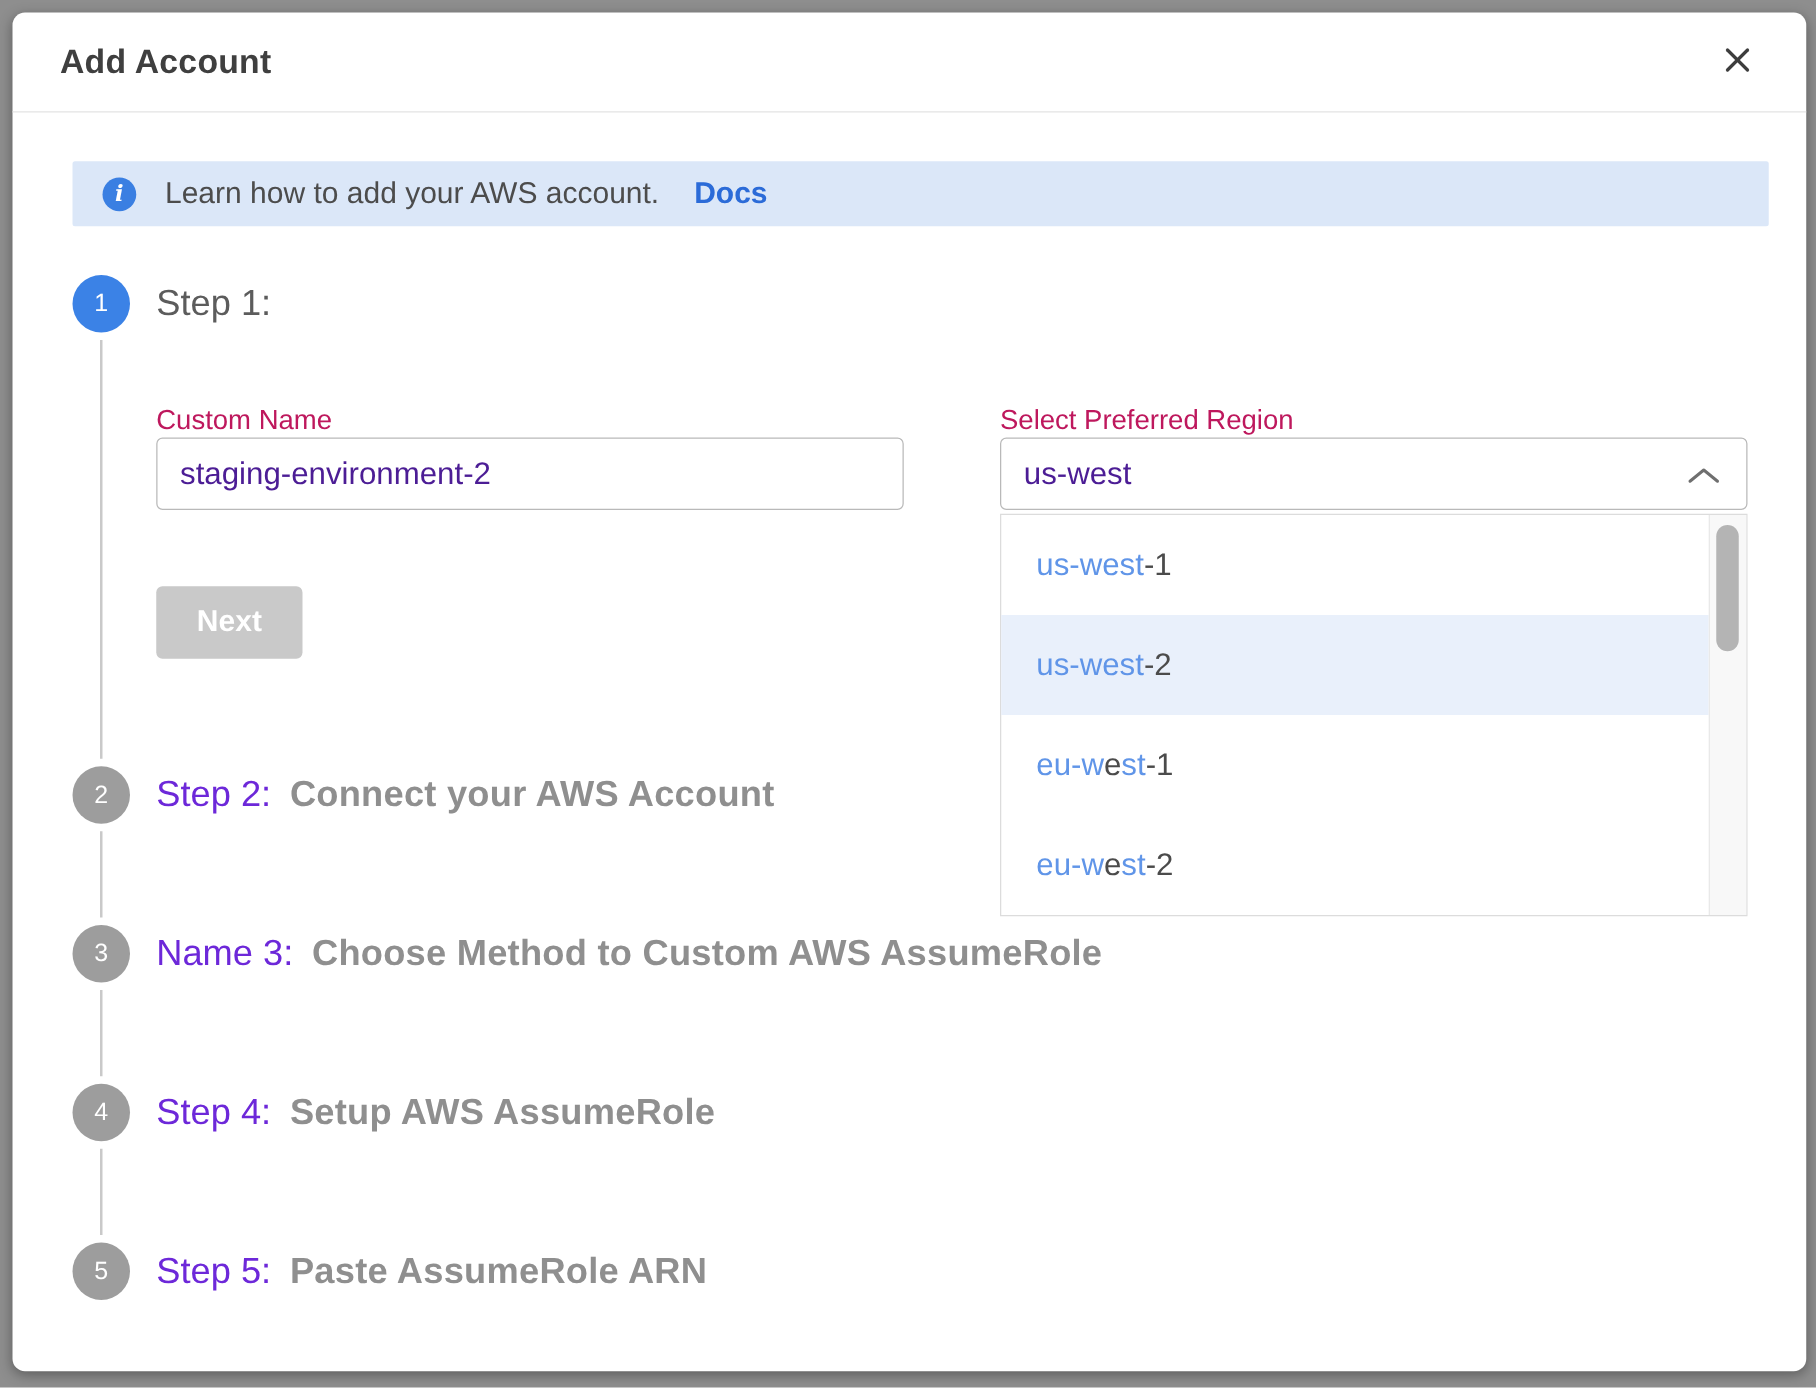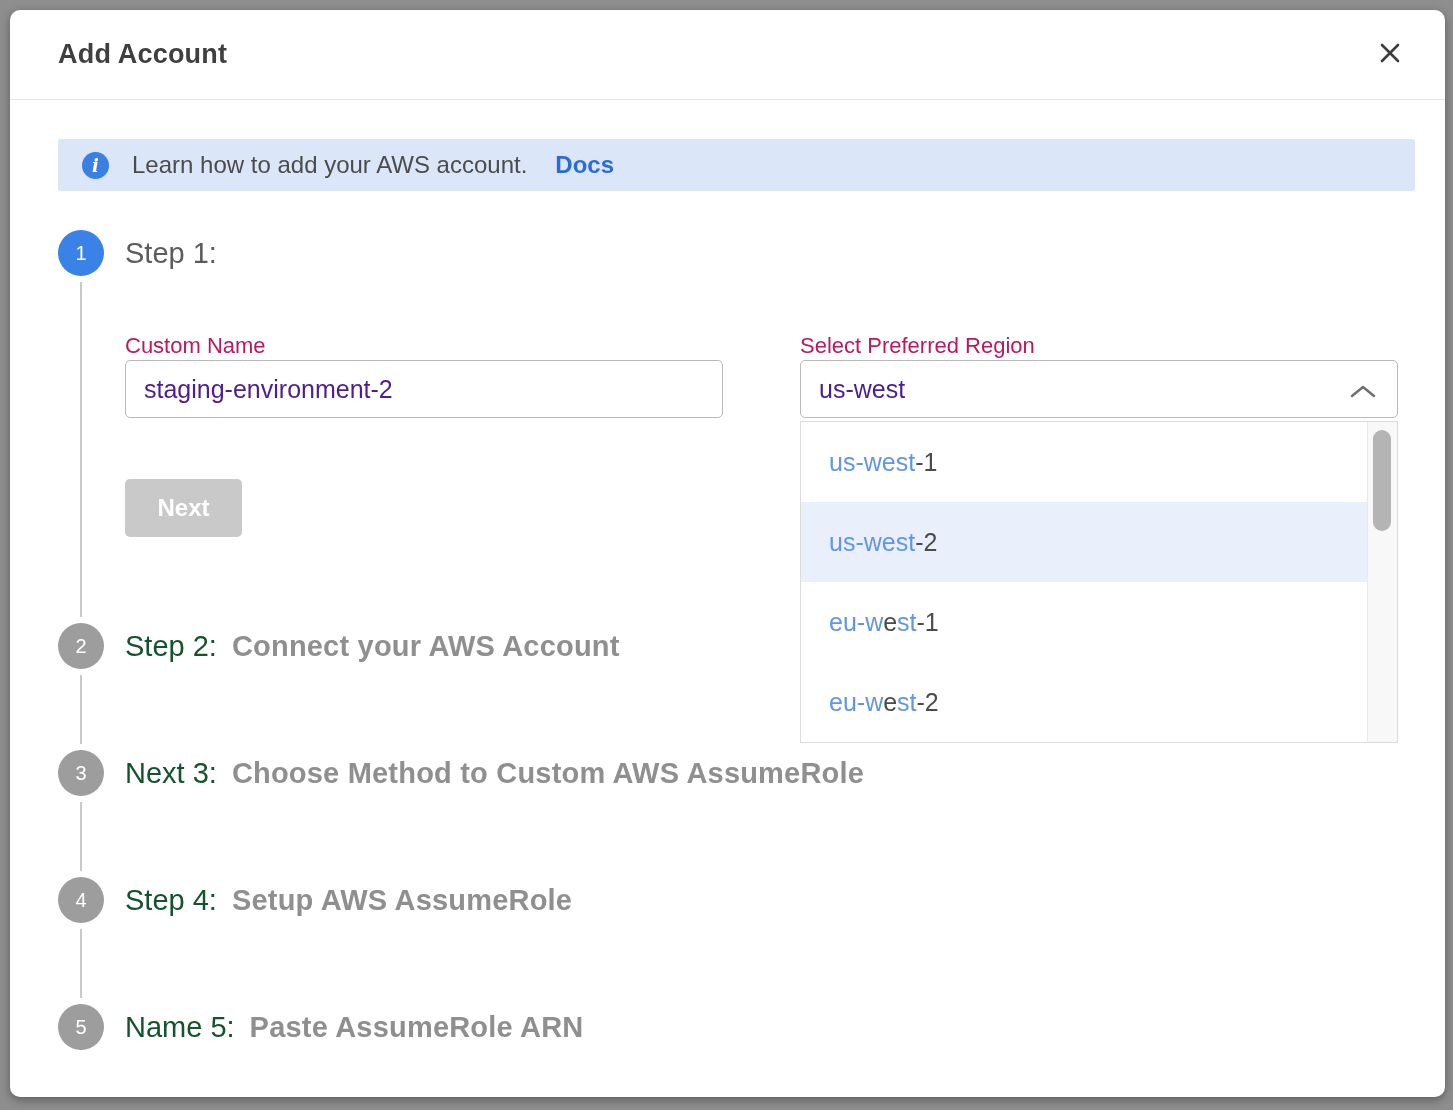--- a/index.html
+++ b/index.html
@@ -12,22 +12,22 @@
   .modal {
     position: absolute;
     left: 10px; top: 10px;
     width: 1435px; height: 1087px;
     background: #ffffff;
     border-radius: 10px;
     box-shadow: 0 3px 10px rgba(0,0,0,0.35);
   }
   
   .modal-header {
-    height: 90px;
-    padding: 0 38px 0 38px;
+    height: 80px;
+    padding: 0 38px 0 28px;
     display: flex; align-items: center; justify-content: space-between;
     border-bottom: 1px solid #e3e3e3;
   }
   .modal-title {
     padding-left: 10px;
     font-size: 27px; font-weight: 700; color: #3f3f3f;
     letter-spacing: 0.2px;
   }
   .close-btn {
     width: 34px; height: 34px;
@@ -77,21 +77,21 @@
   .connector {
     position: absolute; left: 22px; top: 52px; bottom: 6px;
     width: 2px; background: #c9c9c9;
   }
   .step-main { flex: 1; }
   .step-heading { height: 46px; display: flex; align-items: center; cursor: pointer; }
   .step-prefix { font-size: 29px; font-weight: 400; margin-right: 15px; }
   .step-title  { font-size: 29px; font-weight: 700; letter-spacing: 0.2px; }
   .step-1 .step-prefix { color: #5c5c5c; }
   .step-1 .step-title  { color: #474747; }
-  .step-gray .step-prefix { color: #14532d; }
+  .step-gray .step-prefix { color: #6d28d9; }
   .step-gray .step-title  { color: #8f8f8f; }
   
   .step-content { margin-top: 56px; display: flex; gap: 77px; }
   .field { width: 598px; }
   .field-label { font-size: 22px; line-height: 28px; color: #be185d; }
   .text-input {
     width: 100%; height: 58px;
     border: 1px solid #b9b9b9; border-radius: 5px;
     padding: 0 18px;
     font-family: "Liberation Sans", sans-serif;
@@ -250,21 +250,21 @@
 
     <section class="step step-mid step-gray">
       <div class="rail">
         <div class="circle inactive">
           <span>3</span>
         </div>
         <div class="connector"></div>
       </div>
       <div class="step-main">
         <div class="step-heading">
-          <span class="step-prefix">Next 3:</span>
+          <span class="step-prefix">Name 3:</span>
           <span class="step-title">Choose Method to Custom AWS AssumeRole</span>
         </div>
       </div>
     </section>
 
     <section class="step step-mid step-gray">
       <div class="rail">
         <div class="circle inactive">
           <span>4</span>
         </div>
@@ -279,20 +279,20 @@
     </section>
 
     <section class="step step-last step-gray">
       <div class="rail">
         <div class="circle inactive">
           <span>5</span>
         </div>
       </div>
       <div class="step-main">
         <div class="step-heading">
-          <span class="step-prefix">Name 5:</span>
+          <span class="step-prefix">Step 5:</span>
           <span class="step-title">Paste AssumeRole ARN</span>
         </div>
       </div>
     </section>
 
   </div>
 </div>
 
 </body></html>

